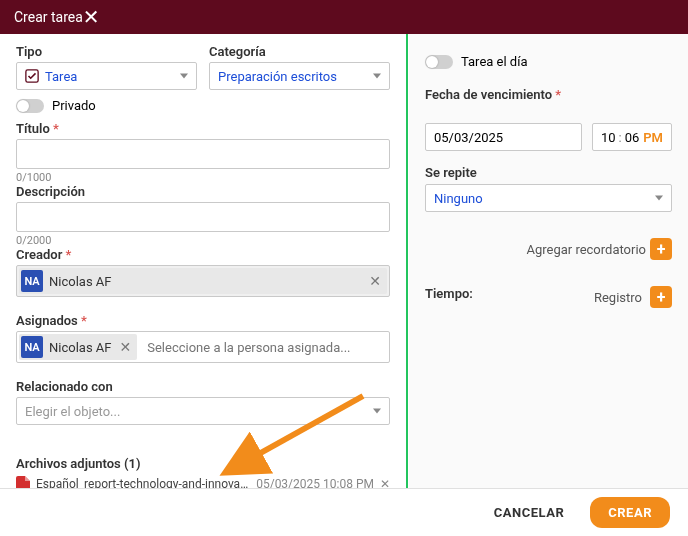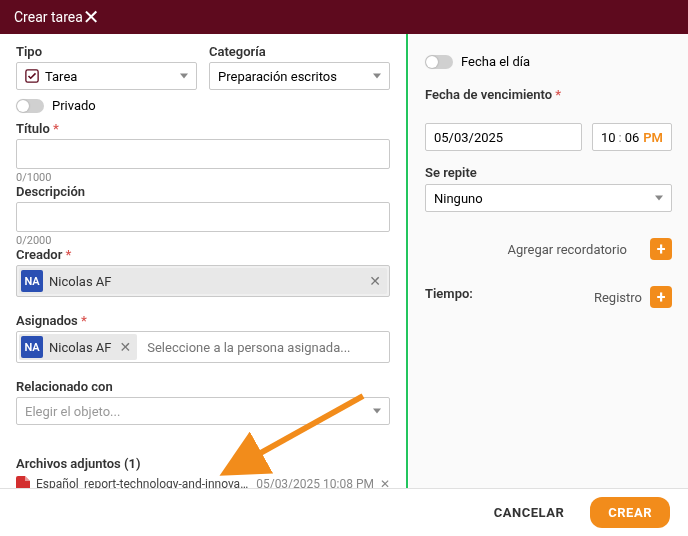--- a/index.html
+++ b/index.html
@@ -40,21 +40,21 @@
 
   .control {
     border: 1px solid #c9c9c9;
     border-radius: 2px;
     background: #fff;
     height: 28px;
     display: flex;
     align-items: center;
     padding: 0 8px;
     font-size: 13px;
-    color: #000000;
+    color: #1d4ed8;
     position: relative;
   }
   .control.textarea { height: 30px; }
   .control .caret {
     position: absolute; right: 8px; top: 50%; transform: translateY(-50%);
     width: 0; height: 0; border-left: 4px solid transparent; border-right: 4px solid transparent; border-top: 5px solid #888;
   }
   .counter { font-size: 11px; color: #888; margin-top: 2px; }
 
   .toggle {
@@ -112,21 +112,21 @@
   .date-time { display: flex; gap: 10px; align-items: center; margin-top: 21px; }
   .date-box, .time-box {
     border: 1px solid #c9c9c9; border-radius: 2px; background: #fff;
     height: 28px; display: flex; align-items: center; padding: 0 8px; font-size: 13px;
   }
   .date-box { flex: 1; }
   .time-box .ampm { color: #f28c1b; font-weight: 600; margin-left: 4px; }
   .time-box span.sep { margin: 0 3px; color: #888; }
 
   .link-row {
-    display: flex; justify-content: flex-end; align-items: center; gap: 23px;
+    display: flex; justify-content: flex-end; align-items: center; gap: 4px;
     font-size: 13px; color: #555;
   }
   .plus-btn {
     width: 22px; height: 22px; background: #f28c1b; border-radius: 4px;
     color: #fff; display: flex; align-items: center; justify-content: center;
     font-size: 16px; font-weight: 700; cursor: pointer;
   }
 
   .tiempo-row {
     display: flex; justify-content: space-between; align-items: flex-start;
@@ -248,21 +248,21 @@
       </div>
 
       
     </div>
   </div>
 
   <div class="col-right">
 
     <div class="toggle" style="margin:6px 0 18px 0;">
       <span class="toggle-switch"></span>
-      <span>Fecha el día</span>
+      <span>Tarea el día</span>
     </div>
 
     <div class="right-row">
       <div class="right-label req">Fecha de vencimiento</div>
       <div class="date-time">
         <div class="date-box">
           <span>05/03/2025</span>
         </div>
         <div class="time-box">
           <span>10</span>

